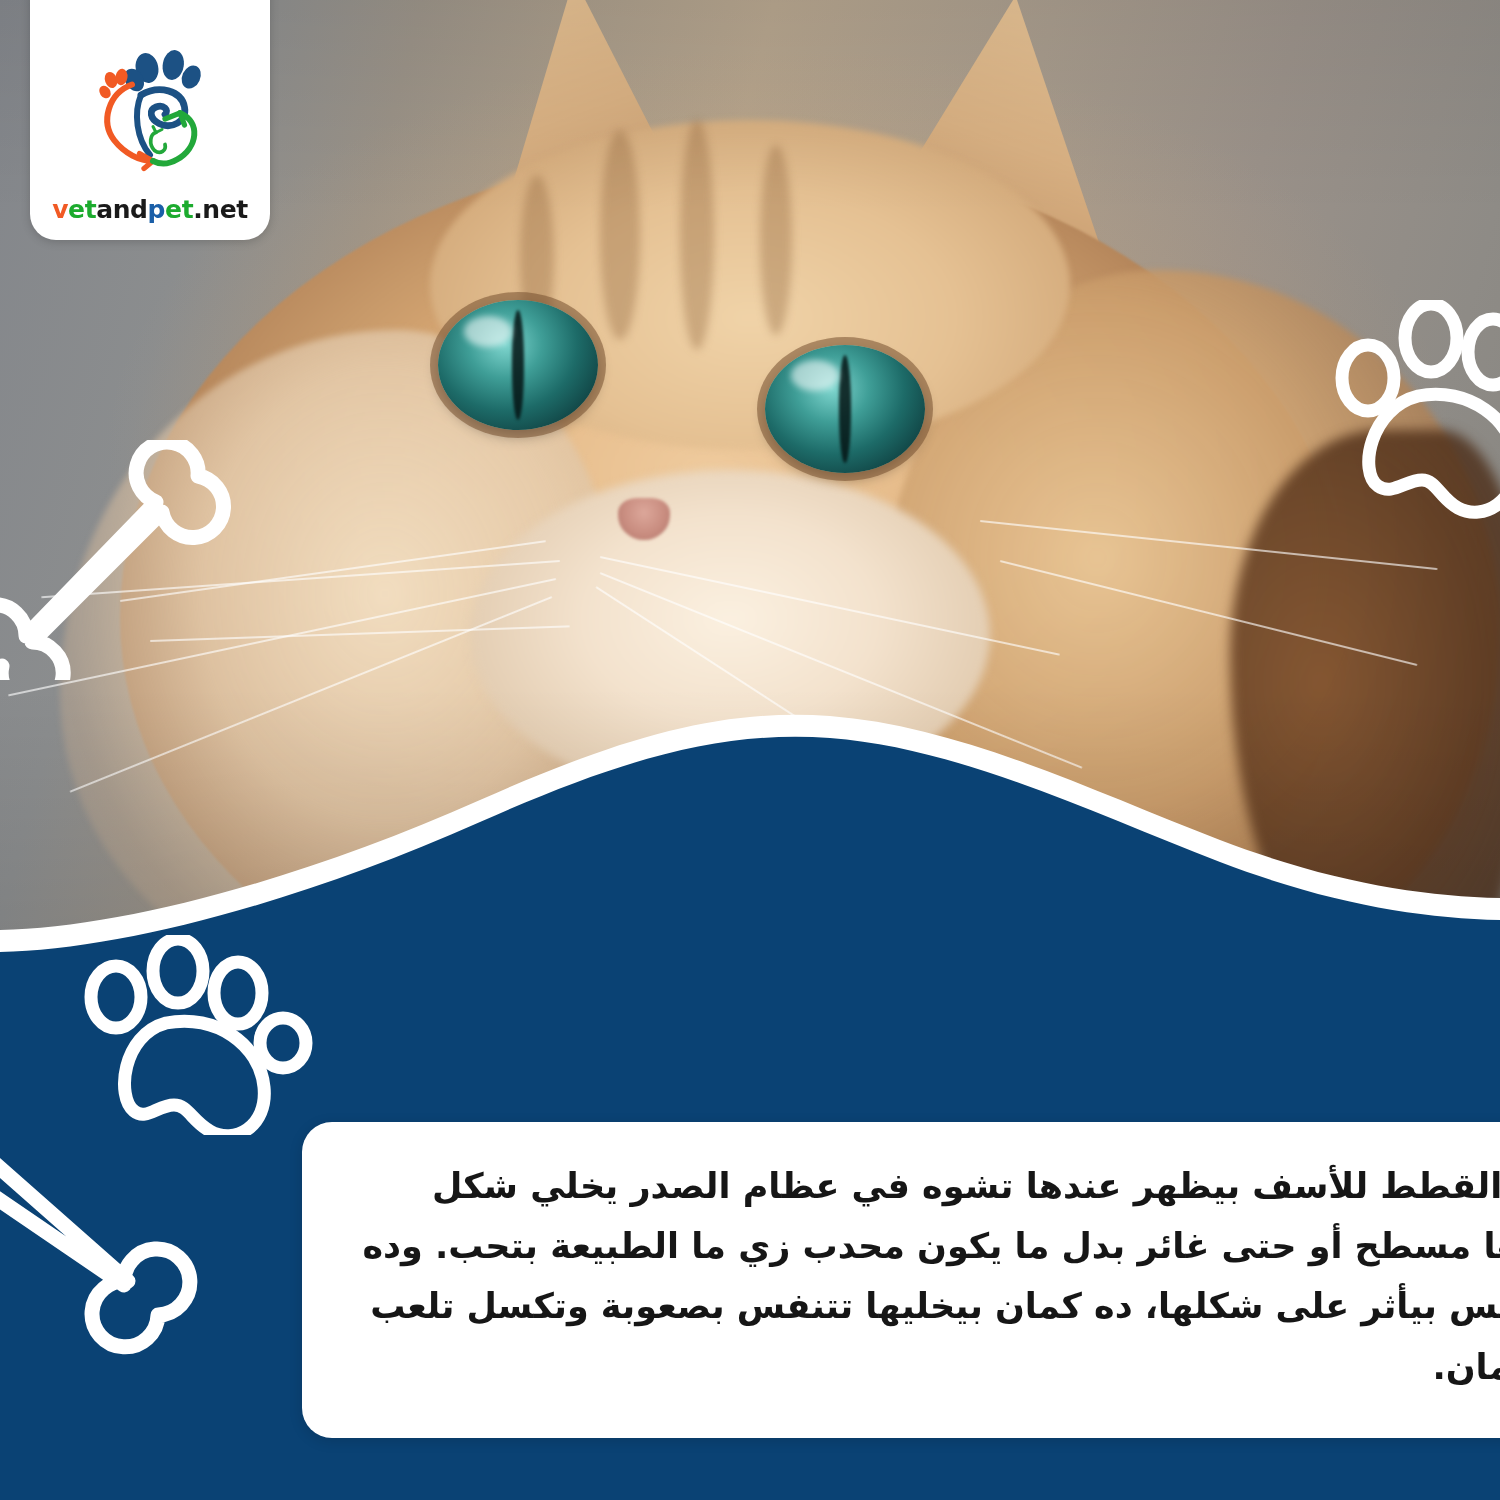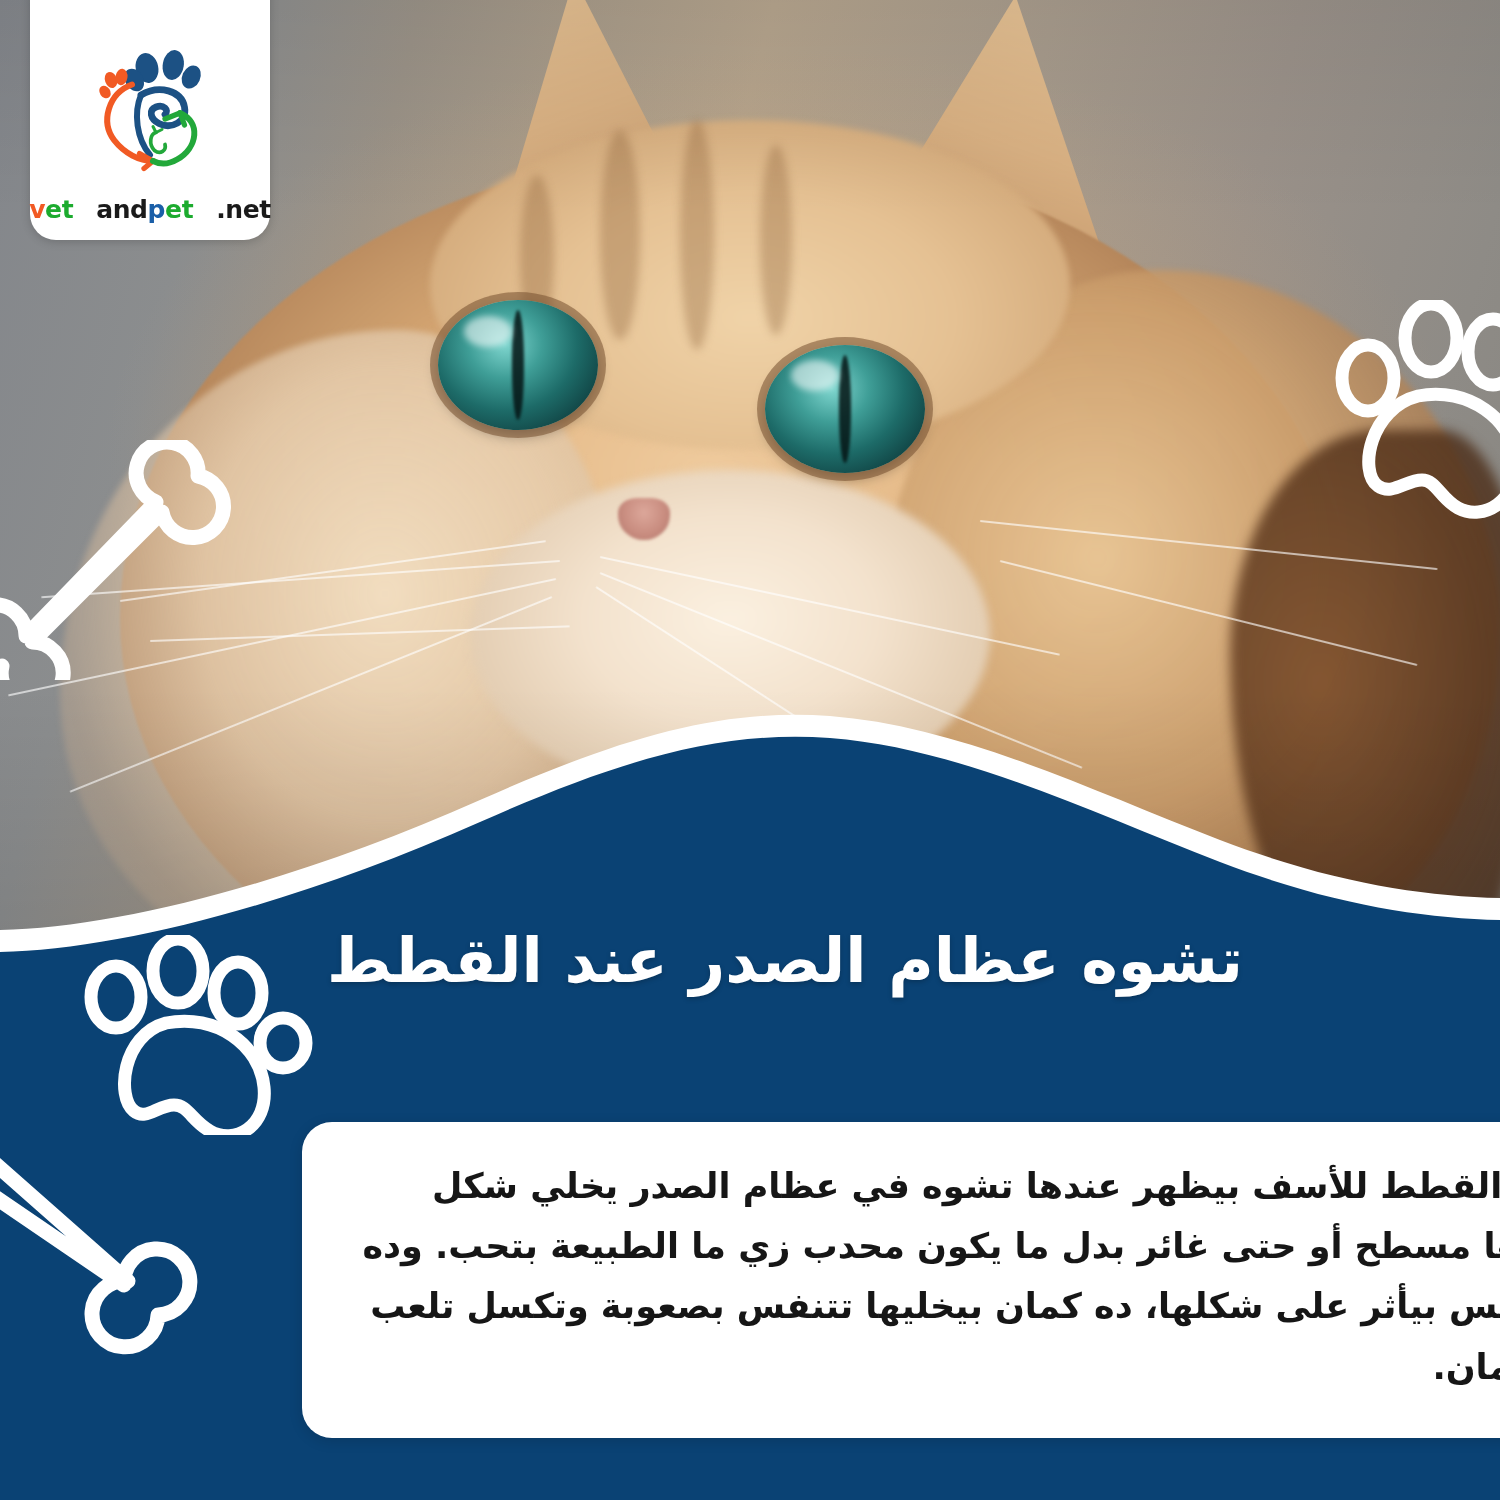--- a/index.html
+++ b/index.html
@@ -123,21 +123,21 @@
     position:absolute;left:30px;top:-28px;width:240px;height:268px;
     background:#ffffff;border-radius:26px;
     box-shadow:0 2px 10px rgba(0,0,0,.18);
     display:flex;flex-direction:column;align-items:center;justify-content:flex-end;
     padding-bottom:16px;box-sizing:border-box;
   }
   .logo-mark{width:150px;height:150px;margin-bottom:4px;}
   .logo-text{font-size:25px;font-weight:bold;letter-spacing:-.4px;direction:ltr;white-space:nowrap;}
   .c-orange{color:#f15a24;}
   .c-green{color:#1cab2e;text-align:right;}
-  .c-black{color:#1a1a1a;margin-left:23px;}
+  .c-black{color:#1a1a1a;}
   .c-blue{color:#1a5fa8;}
 
   
   .decor{position:absolute;pointer-events:none;}
   .paw-top{left:1318px;top:300px;width:200px;height:220px;}
   .bone-top{left:-34px;top:440px;width:300px;height:240px;}
   .paw-blue{left:78px;top:935px;width:250px;height:200px;}
   .bone-blue{left:-40px;top:1125px;width:320px;height:290px;}
 
   
@@ -257,21 +257,20 @@
   <svg class="decor bone-blue" viewBox="0 0 320 290">
     <g fill="none" stroke="#ffffff" stroke-width="15" stroke-linejoin="round" stroke-linecap="round">
       <path d="M-20 -10
                L168 156
                a33 33 0 1 0 30 34
                a33 33 0 1 0 -34 -30
                L-44 18 Z"></path>
     </g>
   </svg>
 
-  <div class="title">تشوه عظام الصدر عند القطط</div>
 
   <div class="card">
     <p>بعض القطط للأسف بيظهر عندها تشوه في عظام الصدر يخلي شكل صدرها مسطح أو حتى غائر بدل ما يكون محدب زي ما الطبيعة بتحب. وده مش بس بيأثر على شكلها، ده كمان بيخليها تتنفس بصعوبة وتكسل تلعب زي زمان.</p>
   </div>
 
   <div class="logo-badge">
     <svg class="logo-mark" viewBox="0 0 200 200">
 
       <ellipse cx="96" cy="36" rx="15" ry="20" fill="#1c5184" transform="rotate(-12 96 36)"></ellipse>
       <ellipse cx="131" cy="32" rx="14" ry="20" fill="#1c5184" transform="rotate(10 131 32)"></ellipse>

